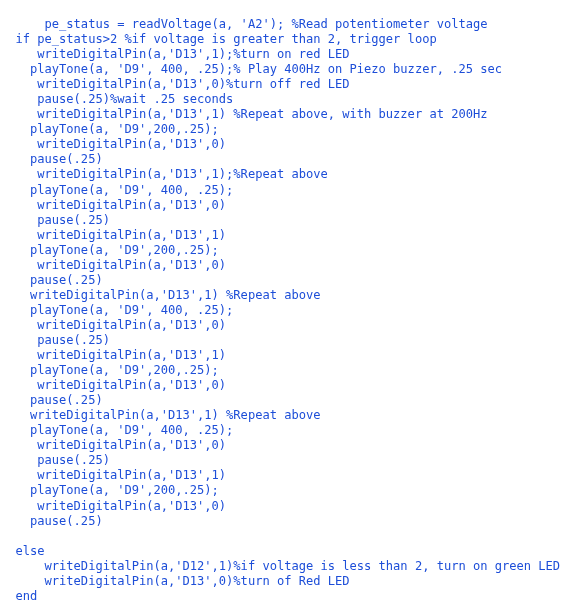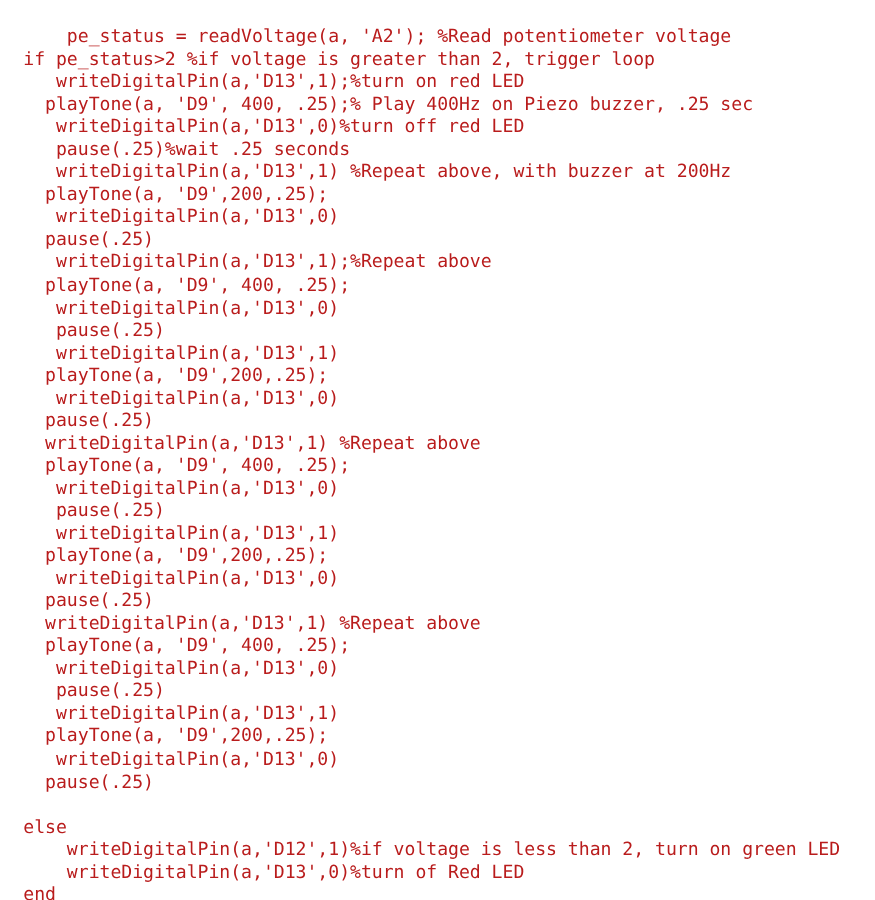--- a/index.html
+++ b/index.html
@@ -27,21 +27,21 @@
     left: 0;
     top: 4px;
     width: 583px;
   }
   .code-line {
     display: block;
     height: 15.05px;
     line-height: 15.05px;
     font-size: 12.1px;
     letter-spacing: -0.02px;
-    color: #b91c1c;
+    color: #1d4ed8;
     white-space: pre;
     font-family: "DejaVu Sans Mono", "Liberation Mono", monospace;
     text-rendering: optimizeLegibility;
     -webkit-font-smoothing: antialiased;
     padding-left: 1px;
   }
   .code-line.blank {
     color: transparent;
   }
 </style>

